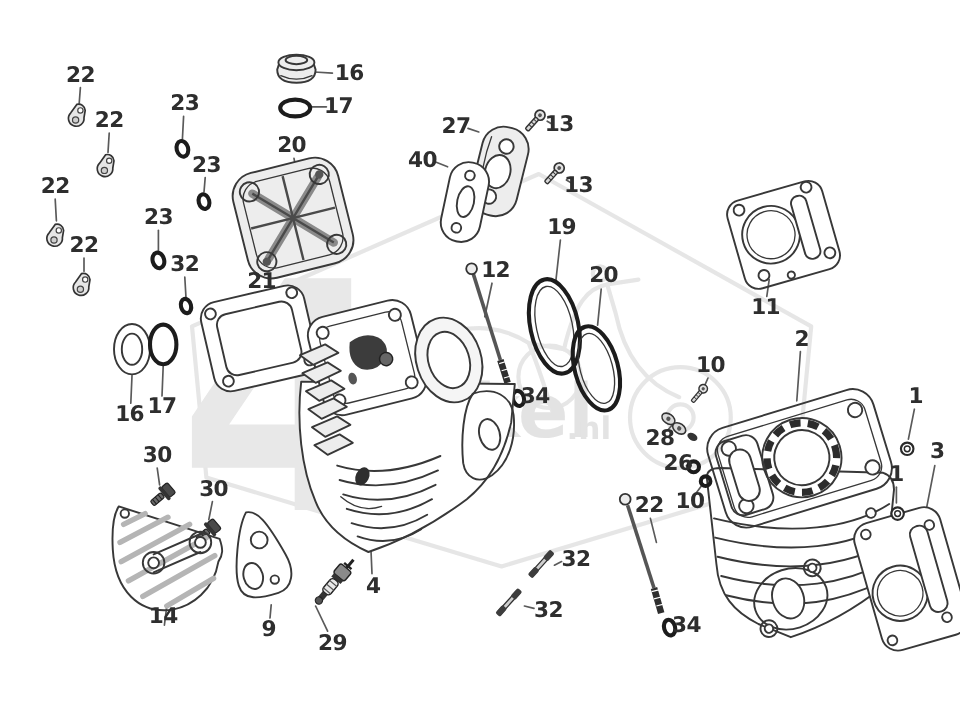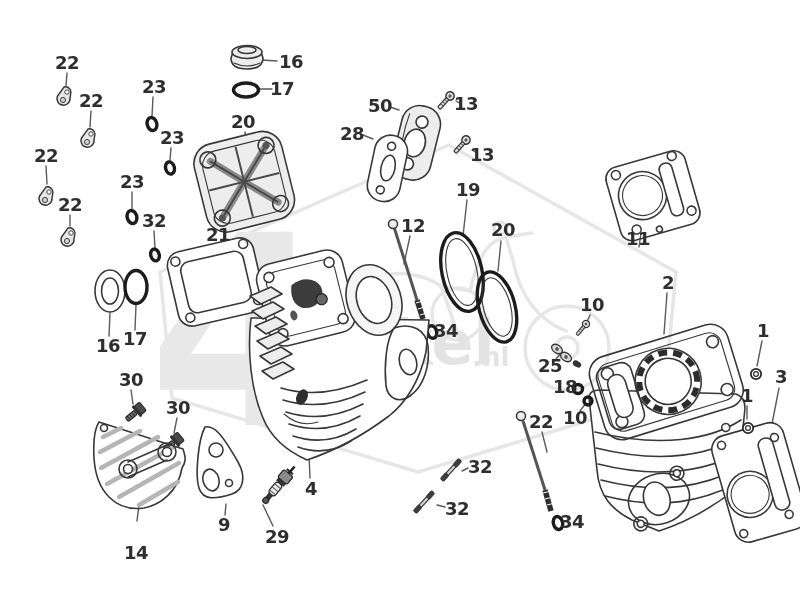--- a/index.html
+++ b/index.html
@@ -402,44 +402,44 @@
     <div class="lb" style="left:91px;top:101px">22</div>
     <div class="lb" style="left:154px;top:87px">23</div>
     <div class="lb" style="left:172px;top:138px">23</div>
     <div class="lb" style="left:46px;top:156px">22</div>
     <div class="lb" style="left:132px;top:182px">23</div>
     <div class="lb" style="left:70px;top:205px">22</div>
     <div class="lb" style="left:154px;top:221px">32</div>
     <div class="lb" style="left:291px;top:62px">16</div>
     <div class="lb" style="left:282px;top:89px">17</div>
     <div class="lb" style="left:243px;top:122px">20</div>
-    <div class="lb" style="left:380px;top:106px">50</div>
-    <div class="lb" style="left:352px;top:134px">28</div>
+    <div class="lb" style="left:380px;top:106px">27</div>
+    <div class="lb" style="left:352px;top:134px">40</div>
     <div class="lb" style="left:466px;top:104px">13</div>
     <div class="lb" style="left:482px;top:155px">13</div>
     <div class="lb" style="left:468px;top:190px">19</div>
     <div class="lb" style="left:413px;top:226px">12</div>
     <div class="lb" style="left:503px;top:230px">20</div>
     <div class="lb" style="left:218px;top:235px">21</div>
-    <div class="lb" style="left:638px;top:239px">11</div>
+    <div class="lb" style="left:638px;top:257px">11</div>
     <div class="lb" style="left:668px;top:283px">2</div>
     <div class="lb" style="left:108px;top:346px">16</div>
     <div class="lb" style="left:135px;top:339px">17</div>
     <div class="lb" style="left:446px;top:331px">34</div>
     <div class="lb" style="left:592px;top:305px">10</div>
-    <div class="lb" style="left:550px;top:366px">25</div>
-    <div class="lb" style="left:565px;top:387px">18</div>
+    <div class="lb" style="left:550px;top:366px">28</div>
+    <div class="lb" style="left:565px;top:387px">26</div>
     <div class="lb" style="left:575px;top:418px">10</div>
     <div class="lb" style="left:763px;top:331px">1</div>
     <div class="lb" style="left:781px;top:377px">3</div>
     <div class="lb" style="left:747px;top:396px">1</div>
     <div class="lb" style="left:131px;top:380px">30</div>
     <div class="lb" style="left:178px;top:408px">30</div>
     <div class="lb" style="left:541px;top:422px">22</div>
     <div class="lb" style="left:480px;top:467px">32</div>
     <div class="lb" style="left:457px;top:509px">32</div>
     <div class="lb" style="left:572px;top:522px">34</div>
     <div class="lb" style="left:311px;top:489px">4</div>
-    <div class="lb" style="left:136px;top:553px">14</div>
+    <div class="lb" style="left:136px;top:514px">14</div>
     <div class="lb" style="left:224px;top:525px">9</div>
     <div class="lb" style="left:277px;top:537px">29</div>
   </div>
 </div>
 
 </body></html>

